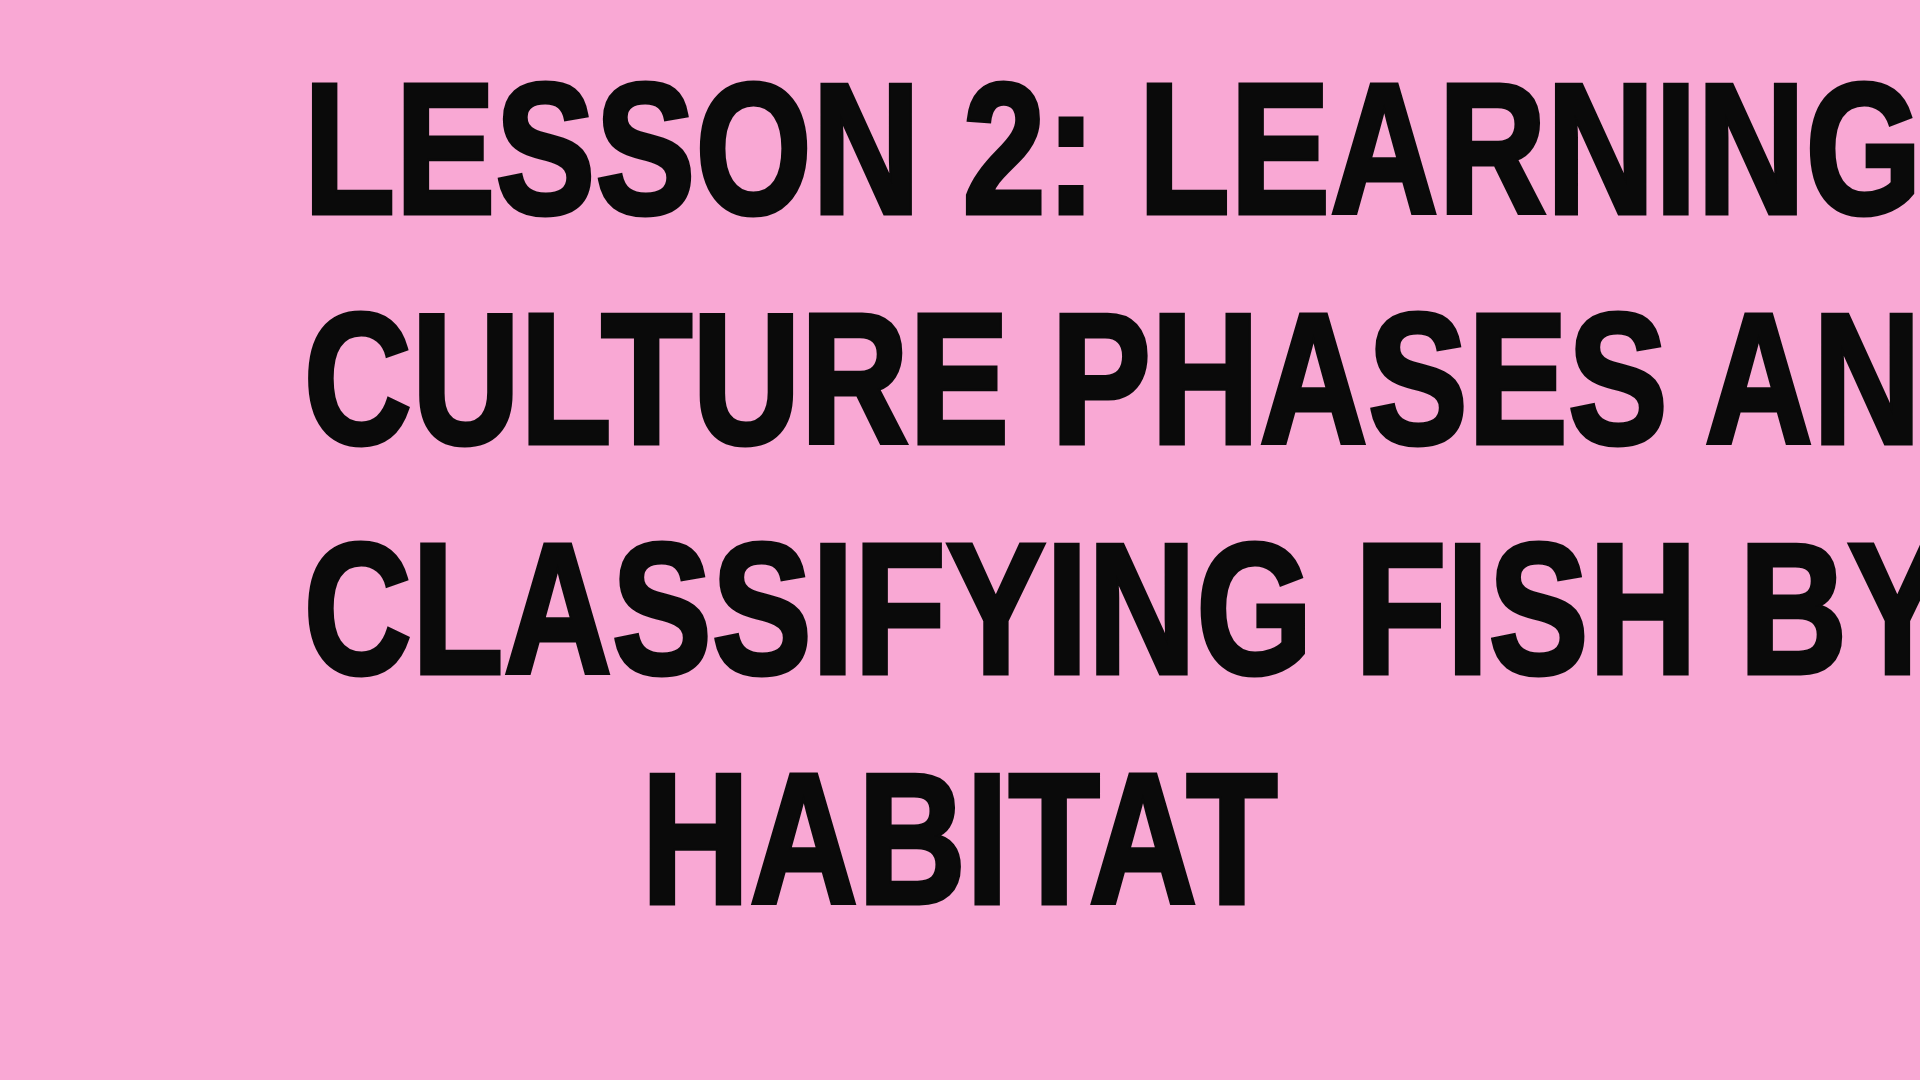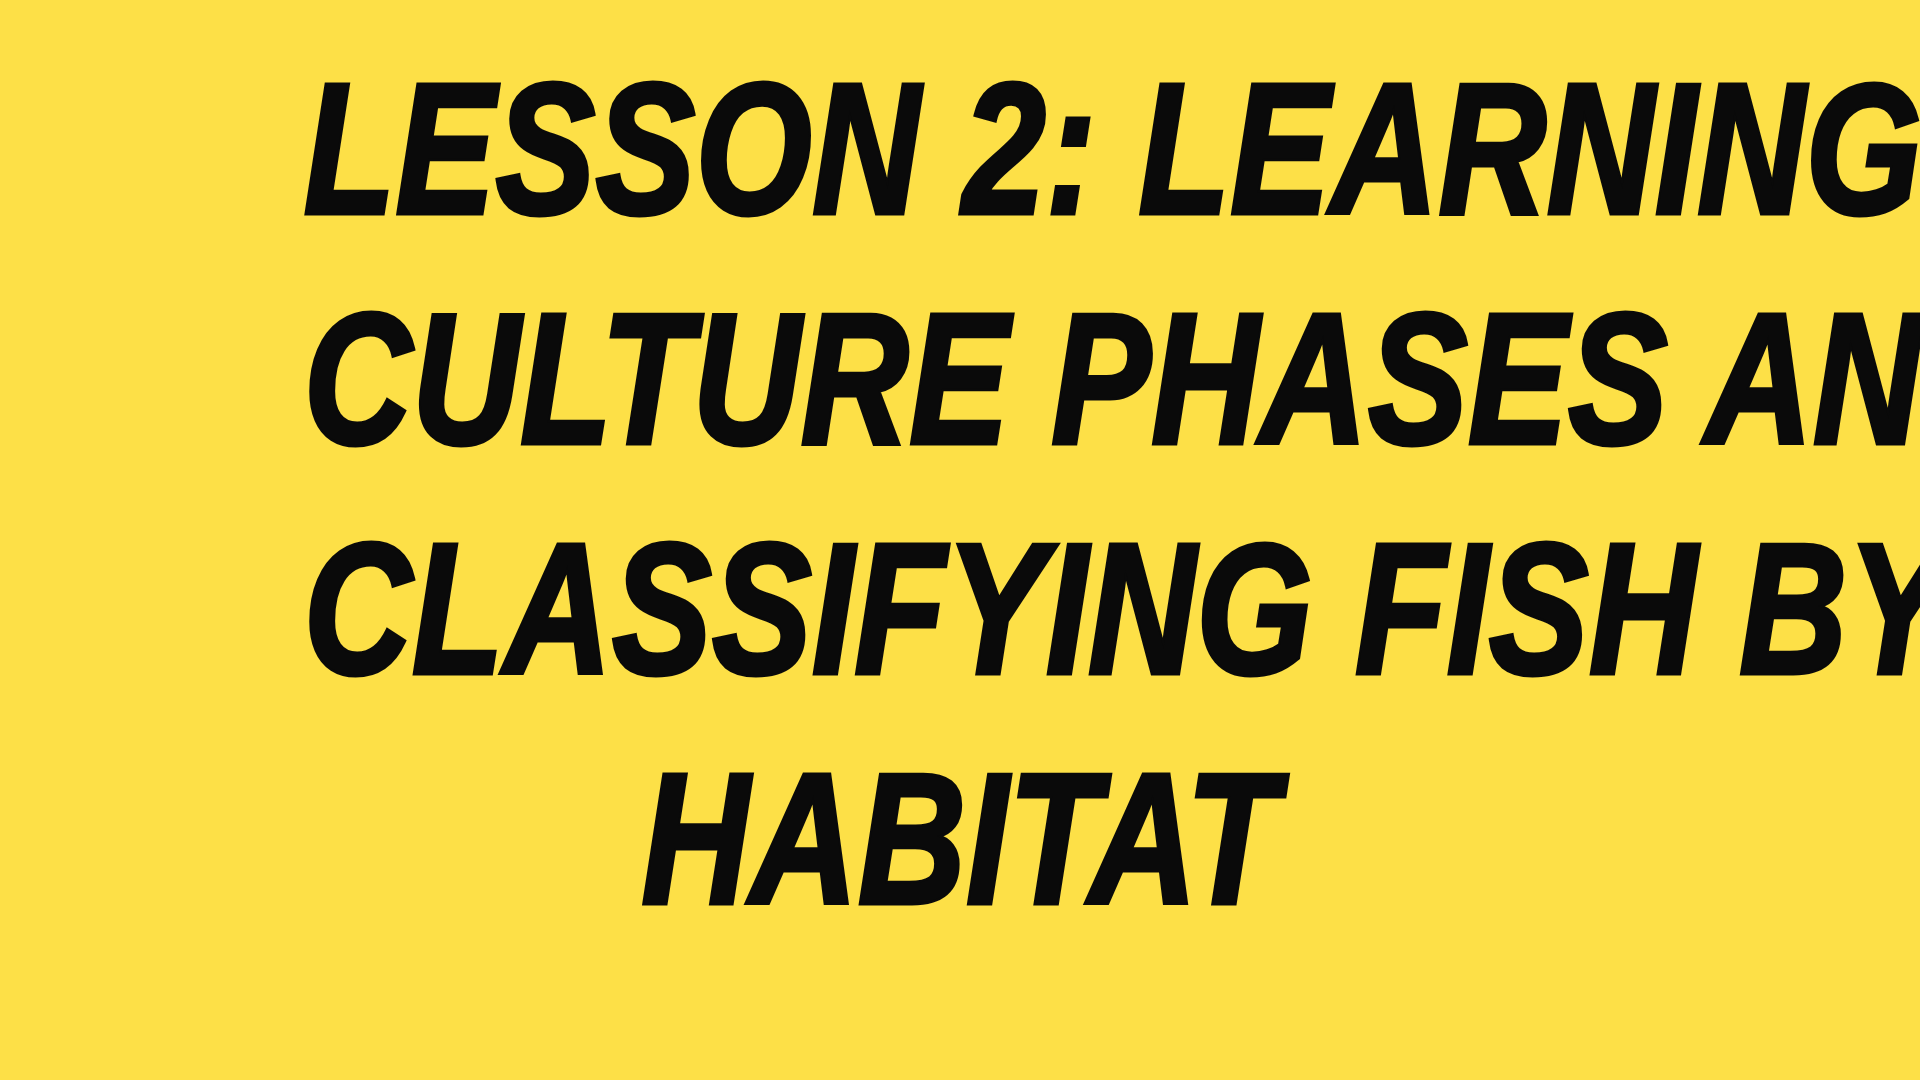--- a/index.html
+++ b/index.html
@@ -44,21 +44,21 @@
     
     transform: scaleX(0.80);
     transform-origin: center center;
     -webkit-text-stroke: 5px #0a0a0a;
     paint-order: stroke fill;
   }
 </style>
 </head>
 <body>
 
-<div id="slide" style="background: #fde047; font-style: italic;">
+<div id="slide" style="background: #f9a8d4;">
 
   <div id="title-block">
     <span class="title-line" style="color: rgb(10, 10, 10); -webkit-text-stroke-color: rgb(10, 10, 10);">LESSON 2: LEARNING</span>
     <span class="title-line" style="color: rgb(10, 10, 10); -webkit-text-stroke-color: rgb(10, 10, 10);">CULTURE PHASES AND</span>
     <span class="title-line" style="color: rgb(10, 10, 10); -webkit-text-stroke-color: rgb(10, 10, 10);">CLASSIFYING FISH BY</span>
     <span class="title-line" style="color: rgb(10, 10, 10); -webkit-text-stroke-color: rgb(10, 10, 10);">HABITAT</span>
   </div>
 
 </div>
 

